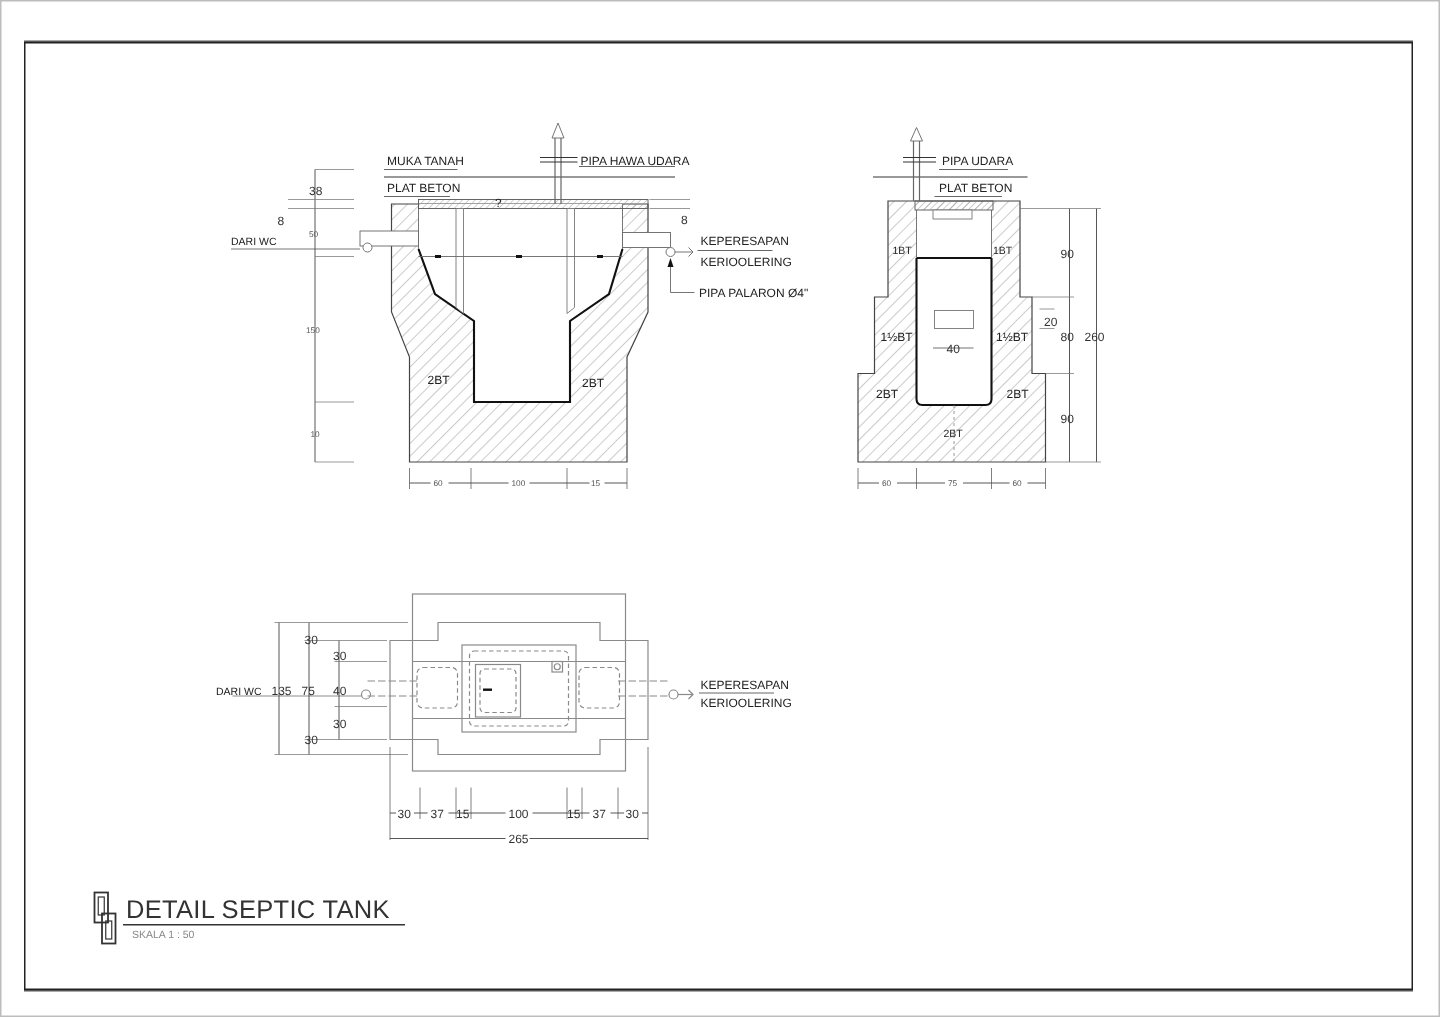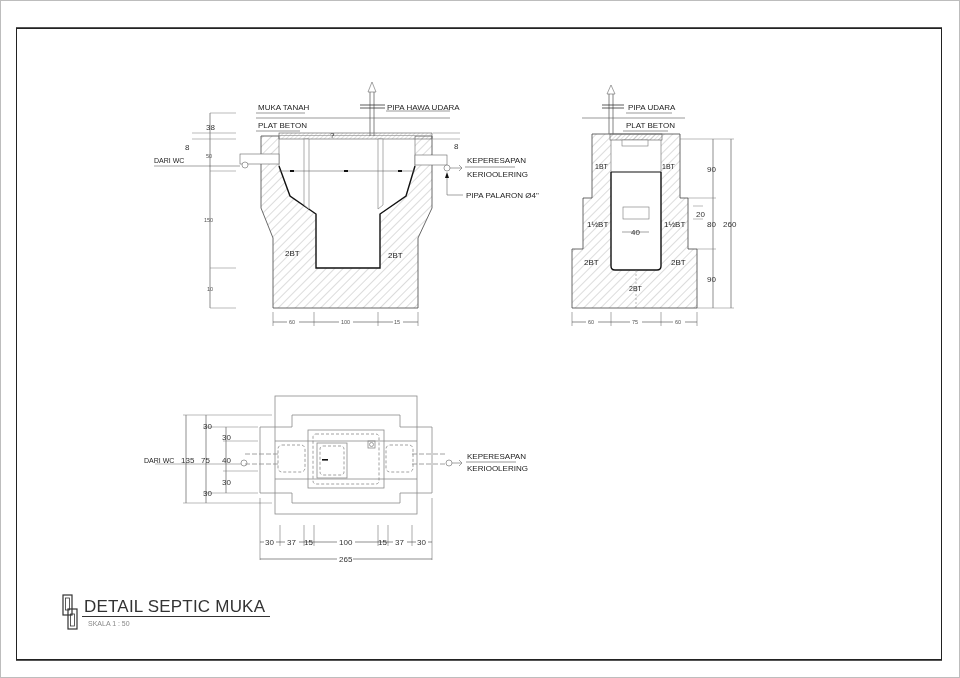--- a/index.html
+++ b/index.html
@@ -260,15 +260,15 @@
     <text x="339" y="562" class="lbl lbl-dim">265</text>
   </g>
 </svg>
 
 <svg class="logo" viewBox="0 0 16 36">
   <rect x="1" y="1" width="9" height="20" fill="none" stroke="#333" stroke-width="1.2"></rect>
   <rect x="6" y="15" width="9" height="20" fill="none" stroke="#333" stroke-width="1.2"></rect>
   <rect x="3.5" y="4" width="4" height="12" fill="none" stroke="#333" stroke-width="0.8"></rect>
   <rect x="8.5" y="20" width="4" height="12" fill="none" stroke="#333" stroke-width="0.8"></rect>
 </svg>
-<div class="title">DETAIL SEPTIC MUKA</div>
+<div class="title">DETAIL SEPTIC TANK</div>
 <div class="title-rule"></div>
 <div class="scale">SKALA 1 : 50</div>
 
 </body></html>

